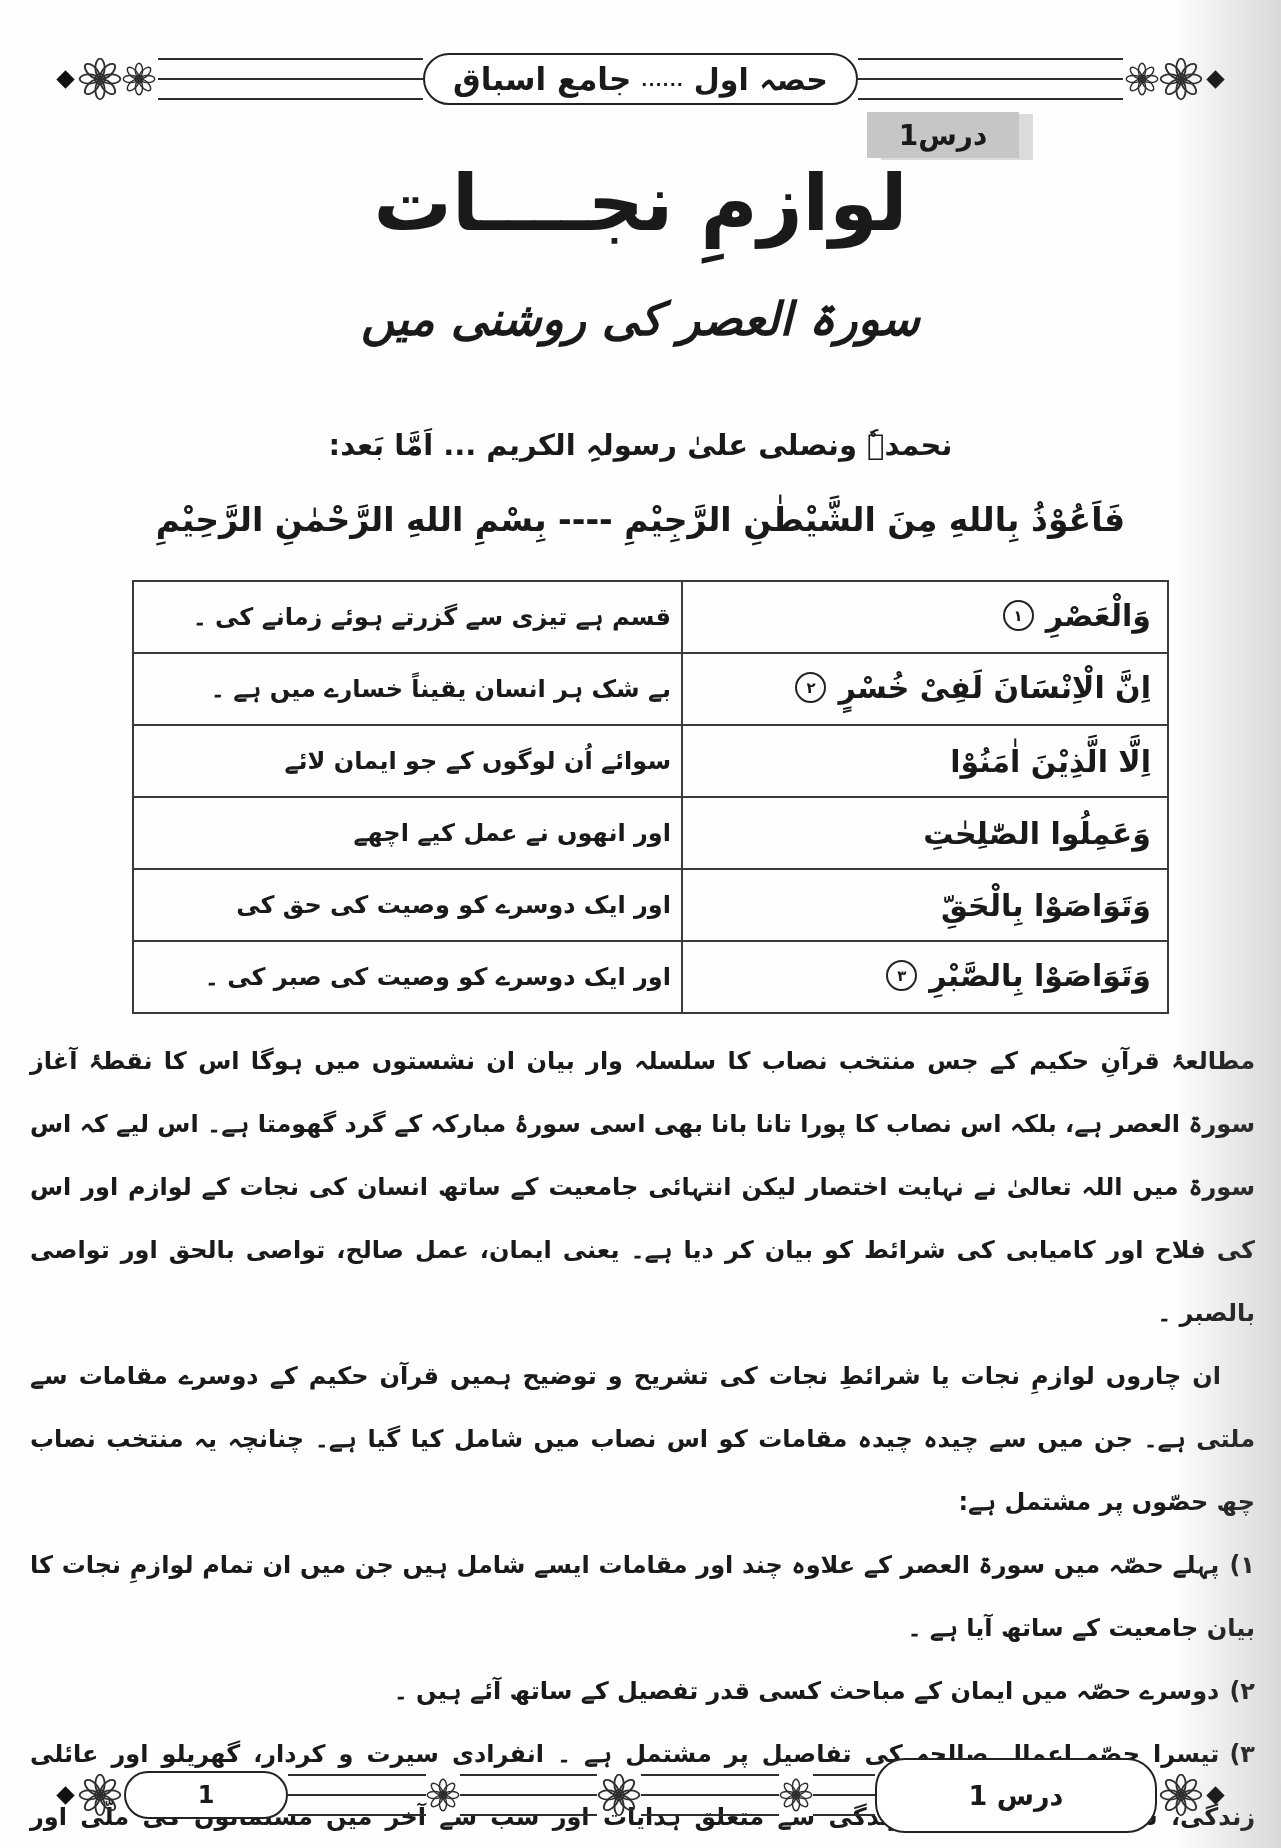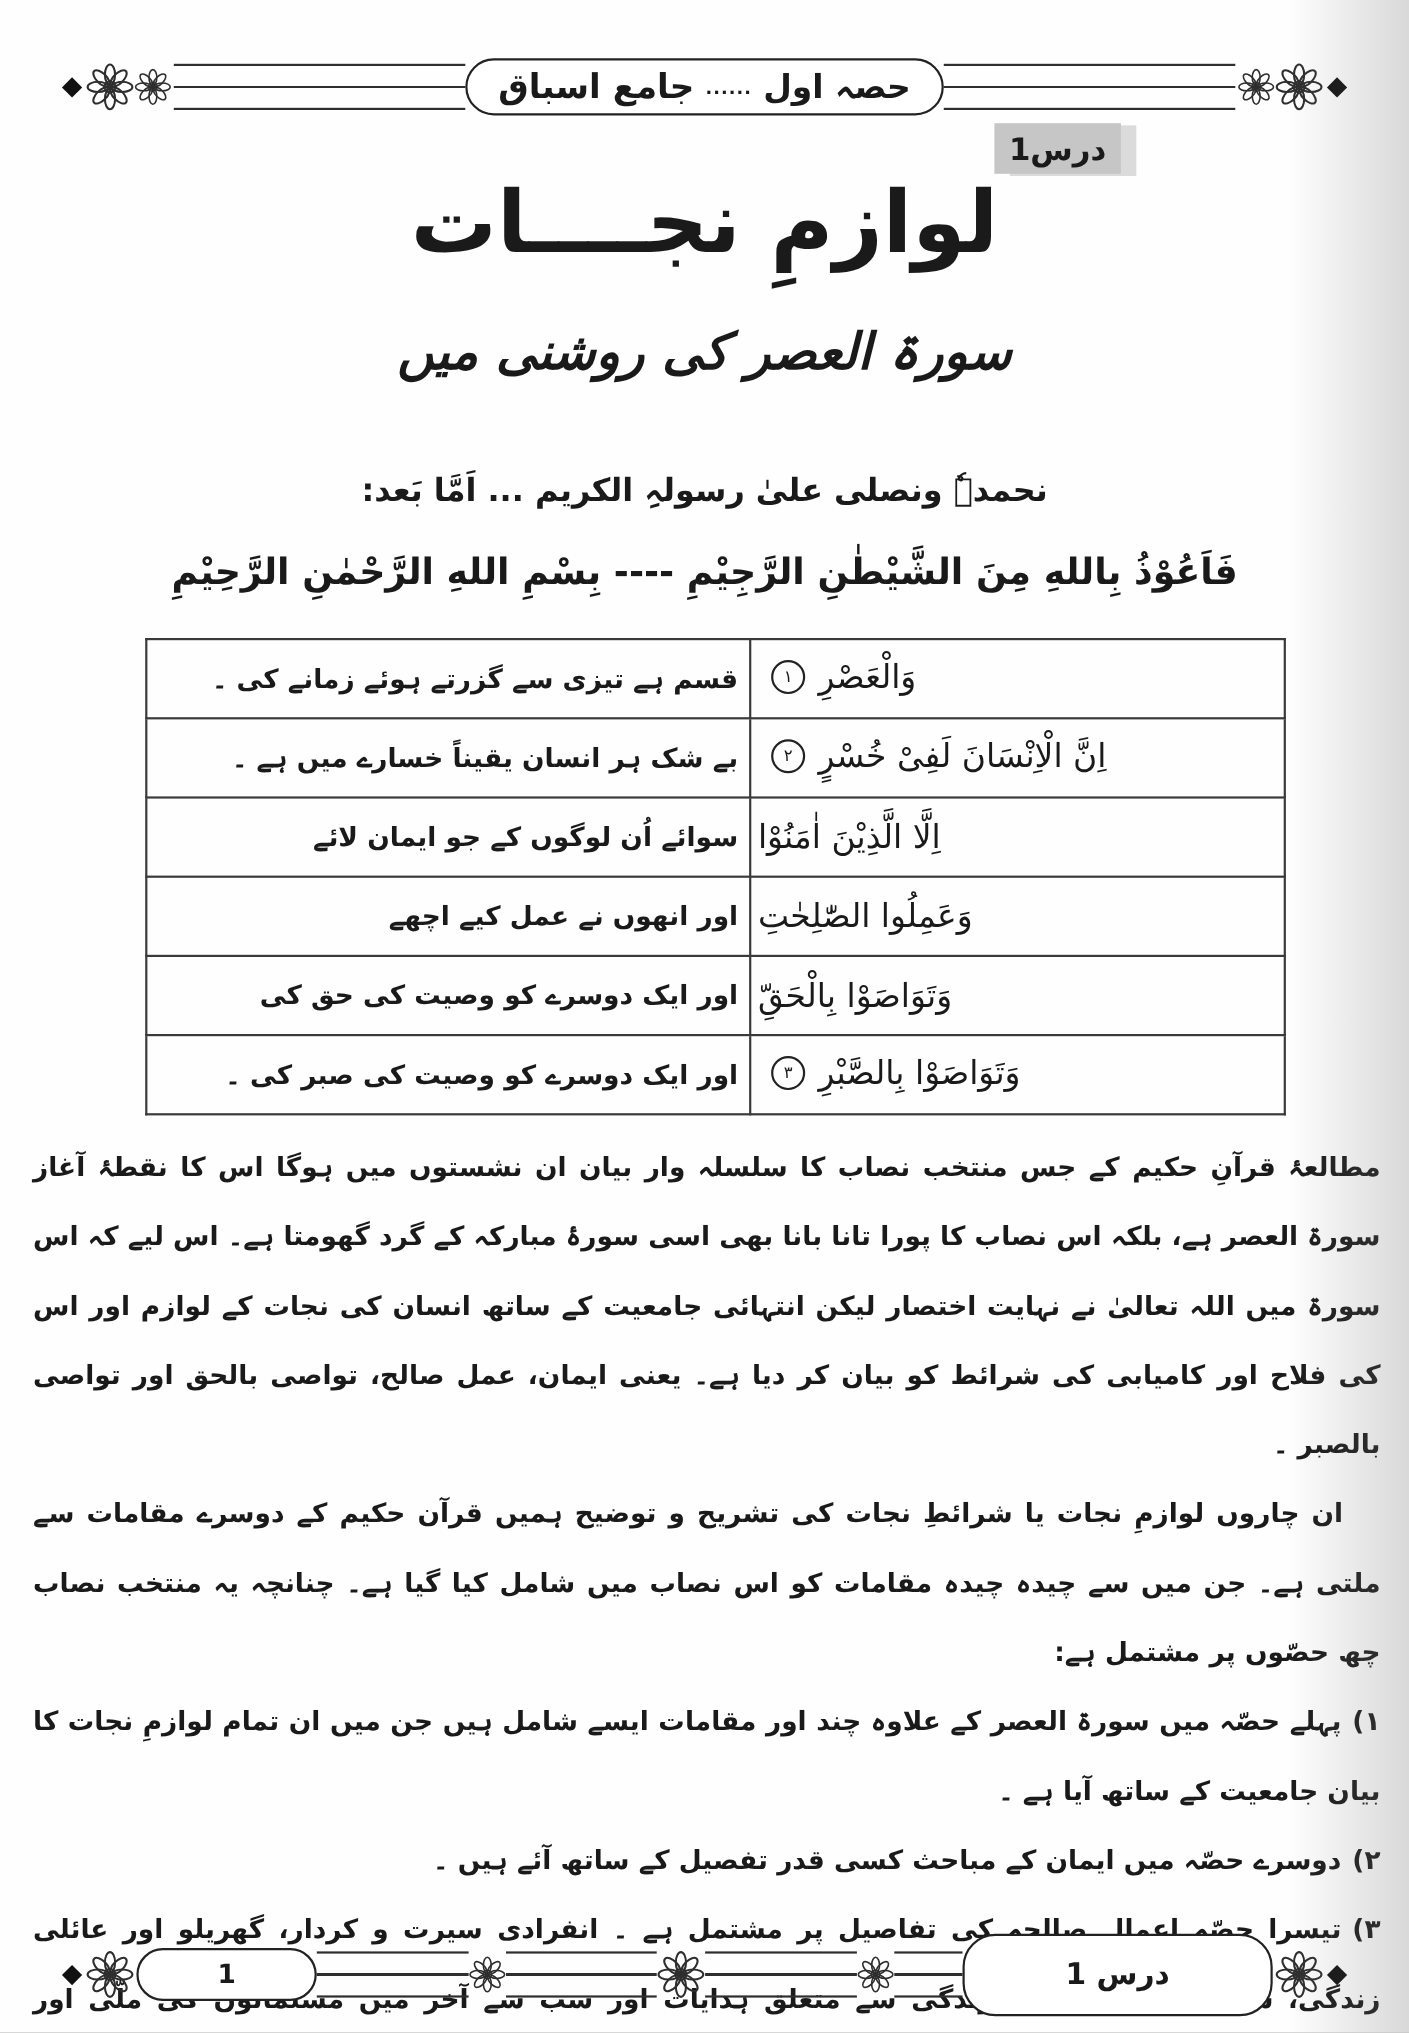--- a/index.html
+++ b/index.html
@@ -29,39 +29,39 @@
     padding:6px 28px;display:flex;align-items:baseline;gap:10px;direction:rtl;
     font-weight:bold;white-space:nowrap;z-index:2;
   }
   .cartouche .part-label{font-size:30px;}
   .cartouche .dots{font-size:16px;letter-spacing:1px;transform:translateY(-4px);}
   .cartouche .book-title{font-size:31px;font-weight:bold;}
   .cartouche-num{min-width:120px;justify-content:center;font-size:24px;padding:8px 20px;}
   .cartouche-lesson{min-width:230px;justify-content:center;font-size:27px;padding:20px 24px;}
   
   .lesson-badge{
-    position:absolute;top:112px;right:262px;width:115px;height:46px;
+    position:absolute;top:112px;right:262px;width:152px;height:46px;
     background:#c6c6c6;box-shadow:14px 2px 0 0 rgba(190,190,190,.55);
     display:flex;align-items:center;justify-content:center;
     font-size:28px;font-weight:bold;z-index:1;
   }
   
   .title{position:absolute;top:158px;left:0;width:100%;text-align:center;
     font-size:78px;font-weight:bold;letter-spacing:1px;}
   .subtitle{position:absolute;top:292px;left:0;width:100%;text-align:center;
     font-size:46px;font-weight:bold;font-style:italic;}
   .hamd{position:absolute;top:428px;left:0;width:100%;text-align:center;
     font-size:29px;font-weight:bold;}
   .taawwuz{position:absolute;top:500px;left:0;width:100%;text-align:center;
     font-size:33px;font-weight:bold;}
   
   table.verses{position:absolute;top:580px;right:112px;width:1037px;
     border-collapse:collapse;table-layout:fixed;direction:rtl;}
   table.verses td{border:2px solid #3a3a3a;height:70px;vertical-align:middle;}
-  td.ar{width:462px;text-align:left;padding:0 16px 0 6px;font-size:30px;font-weight:normal;white-space:nowrap;}
+  td.ar{width:462px;text-align:right;padding:0 16px 0 6px;font-size:30px;font-weight:bold;white-space:nowrap;}
   td.ur{padding:0 10px;font-size:24px;font-weight:bold;}
   .ayah{display:inline-flex;align-items:center;justify-content:center;
     width:27px;height:27px;border:2px solid #222;border-radius:50%;
     font-size:15px;margin:0 12px;transform:translateY(-5px);}
   .ayah:empty{display:none;}
   
   .body-text{position:absolute;top:1030px;right:26px;left:30px;
     font-size:24px;font-weight:bold;line-height:63px;text-align:justify;text-align-last:right;}
   .body-text p{margin:0;}
   .body-text p.indent{text-indent:34px;}

